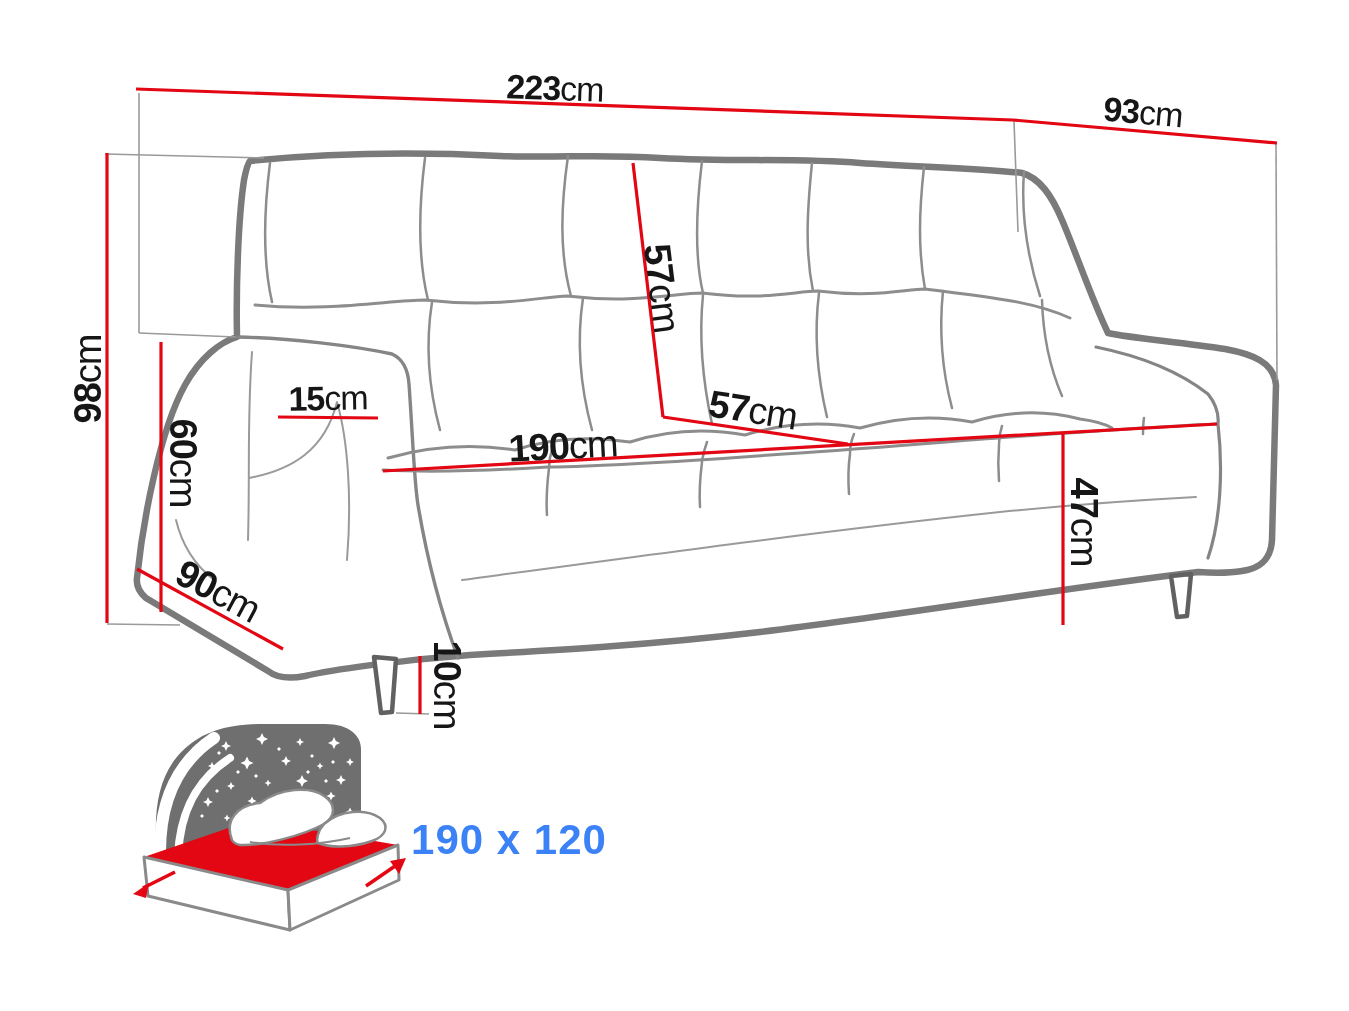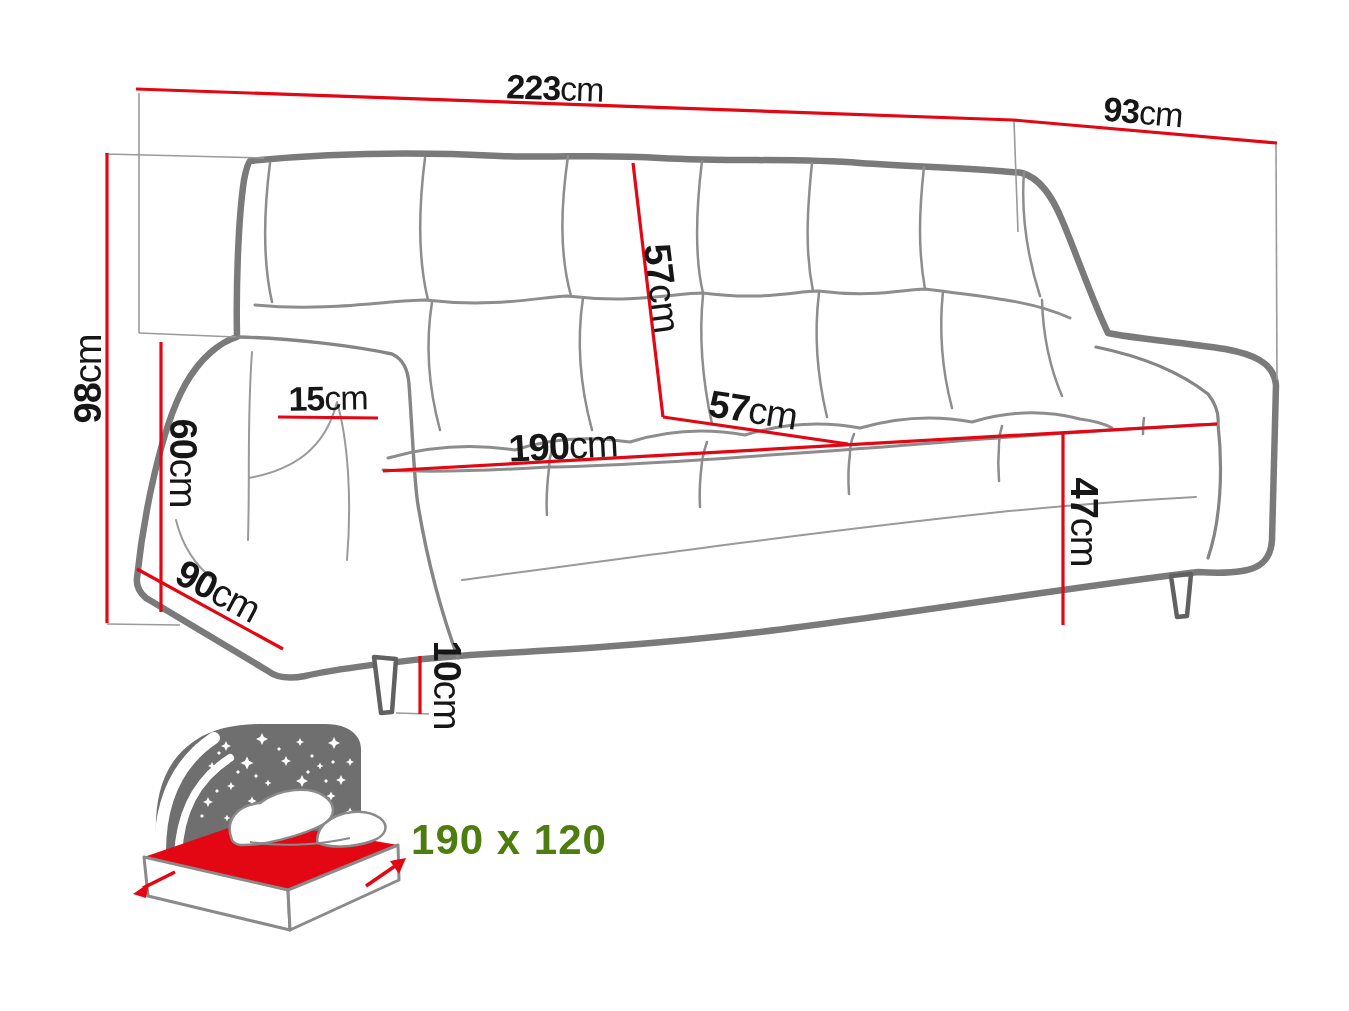--- a/index.html
+++ b/index.html
@@ -18,21 +18,21 @@
     font-size:38px;
     line-height:1;
     transform-origin:center center;
   }
   .dim .v{font-weight:bold;letter-spacing:-1px;}
   .dim .u{font-weight:normal;letter-spacing:-1px;}
   .dim-small{font-size:34px;}
   .bed-size{
     position:absolute;
     white-space:nowrap;
-    color:#4d7c0f;
+    color:#3b82f6;
     font-size:42px;
     font-weight:bold;
     letter-spacing:1px;
     line-height:1;
   }
 </style>
 </head>
 <body>
 
 <div class="stage">

